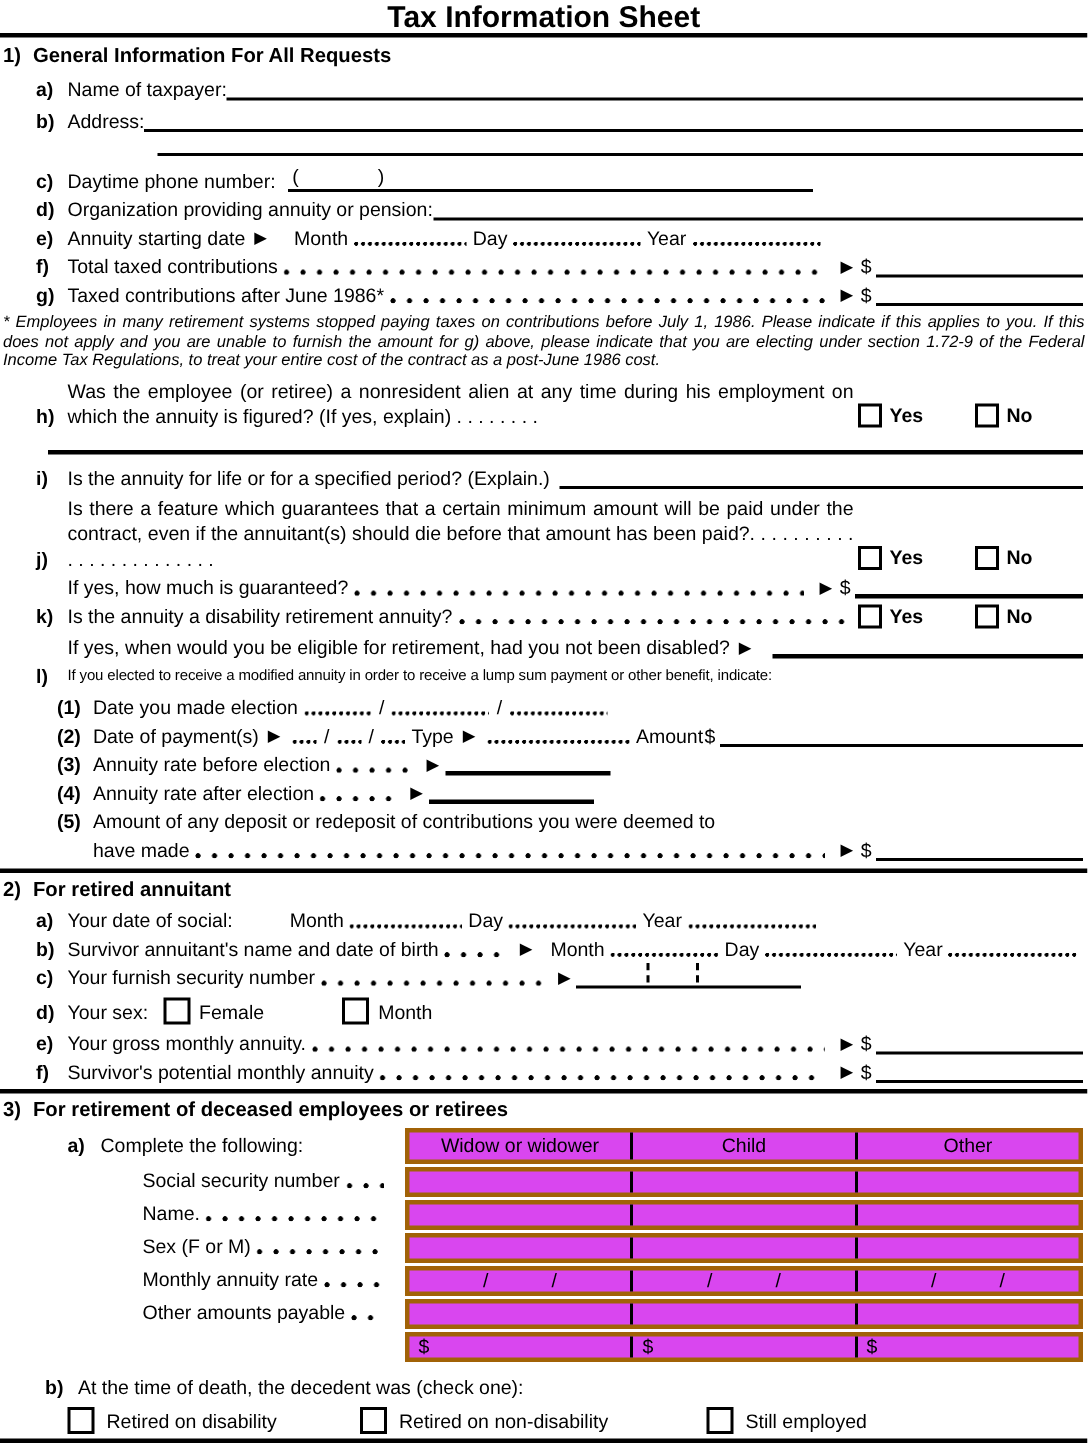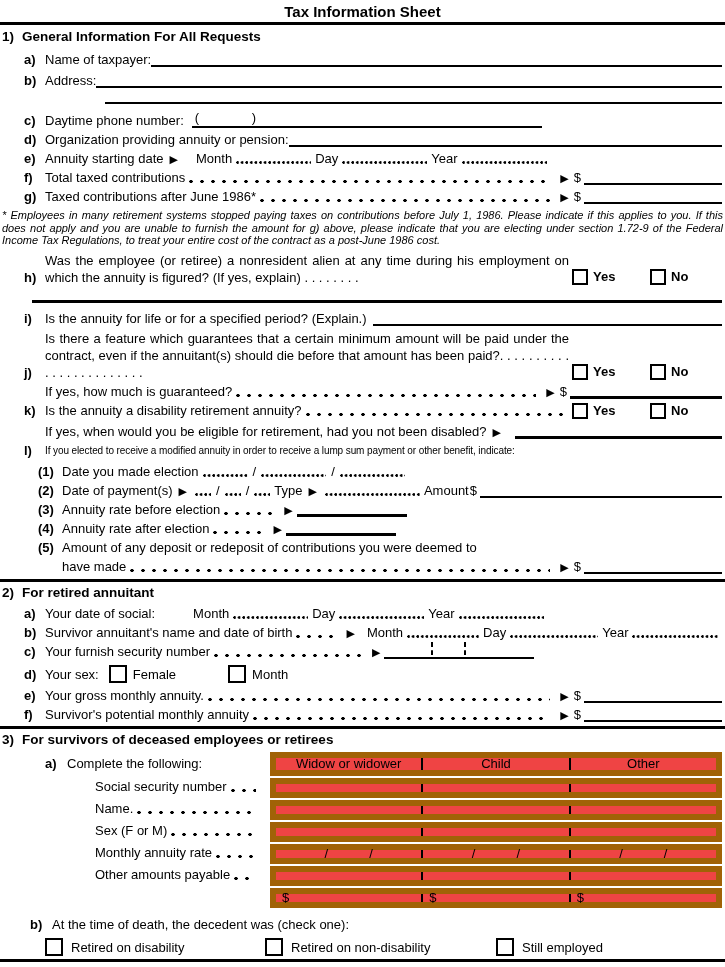--- a/index.html
+++ b/index.html
@@ -5,21 +5,21 @@
   * { box-sizing: border-box; margin: 0; padding: 0; }
   html, body { width: 725px; height: 967px; overflow: hidden; }
   body {
     background: #fff; color: #000;
     font-family: "Liberation Sans", sans-serif;
     font-size: 13px; line-height: 16px;
     position: relative;
   }
   .b { font-weight: bold; }
   .hrule { height: 3px; background: #000; }
-  .title { text-align: center; font-weight: bold; font-size: 15px; padding: 4px 0 2px; }
+  .title { text-align: center; font-weight: bold; font-size: 20px; padding: 4px 0 2px; }
 
   .sec-head { display: flex; font-weight: bold; font-size: 13.5px; height: 16px; align-items: flex-end; }
   .snum { width: 22px; padding-left: 2px; flex: none; }
 
   .row { display: flex; align-items: flex-end; height: 19px; margin-right: 3px; }
   .h21 { height: 21px; } .h17 { height: 17px; } .h10 { height: 10px; }
   .mt2 { margin-top: 2px; } .mt3 { margin-top: 3px; } .mt4 { margin-top: 4px; }
   .mt5 { margin-top: 5px; } .mt6 { margin-top: 6px; } .mt8 { margin-top: 8px; }
 
   .let { font-weight: bold; width: 21px; margin-left: 24px; flex: none; }
@@ -75,29 +75,29 @@
   .t1 { left: 47px; } .t2 { left: 80px; }
 
   
   .s3-wrap { display: flex; margin: 4px 3px 0 33px; }
   .s3-left { width: 237px; flex: none; }
   .s3-lhead { height: 24px; display: flex; align-items: center; }
   .s3-lhead .let3 { font-weight: bold; width: 22px; margin-left: 12px; flex: none; }
   .s3-lrow { height: 22px; display: flex; align-items: flex-end; padding-left: 62px; padding-bottom: 3px; }
   .s3-lrow .leader { margin-right: 14px; }
   .s3-table { flex: 1; }
-  .t-row { display: flex; border: 6px solid #a16207; height: 24px; background: #ef4444; }
+  .t-row { display: flex; border: 3px solid #a16207; height: 24px; background: #d946ef; }
   .t-row + .t-row { margin-top: 2px; height: 20px; }
   .t-cell { flex: 1; border-left: 2px solid #000; display: flex; align-items: center; justify-content: center; }
   .t-cell:first-child { border-left: none; }
   .t-cell.dobc { justify-content: space-around; padding: 0 28px; }
   .t-cell.dolc { justify-content: flex-start; padding-left: 6px; }
 
   .opt { display: flex; align-items: flex-end; }
-  .optw1 { width: 220px; flex: none; } .optw2 { width: 231px; flex: none; }
+  .optw1 { width: 195px; flex: none; } .optw2 { width: 231px; flex: none; }
 
   .note { text-align: center; margin-top: 4px; }
   .note .b { margin-right: 4px; }
 </style>
 </head>
 <body>
 
 <div>
 
   <div class="title">Tax Information Sheet</div>
@@ -373,21 +373,21 @@
     <div class="leader lfl"></div>
     <span class="arr"></span>
     <span class="dol">$</span>
     <div class="blank w138"></div>
   </div>
 
   <div class="hrule mt3"></div>
 
   <div class="sec-head mt3">
     <span class="snum">3)</span>
-    <span>For survivors of deceased employees or retirees</span>
+    <span>For retirement of deceased employees or retirees</span>
   </div>
 
   <div class="s3-wrap">
     <div class="s3-left">
       <div class="s3-lhead">
         <span class="let3">a)</span>
         <span>Complete the following:</span>
       </div>
       <div class="s3-lrow">
         <span class="lbl">Social security number</span>

